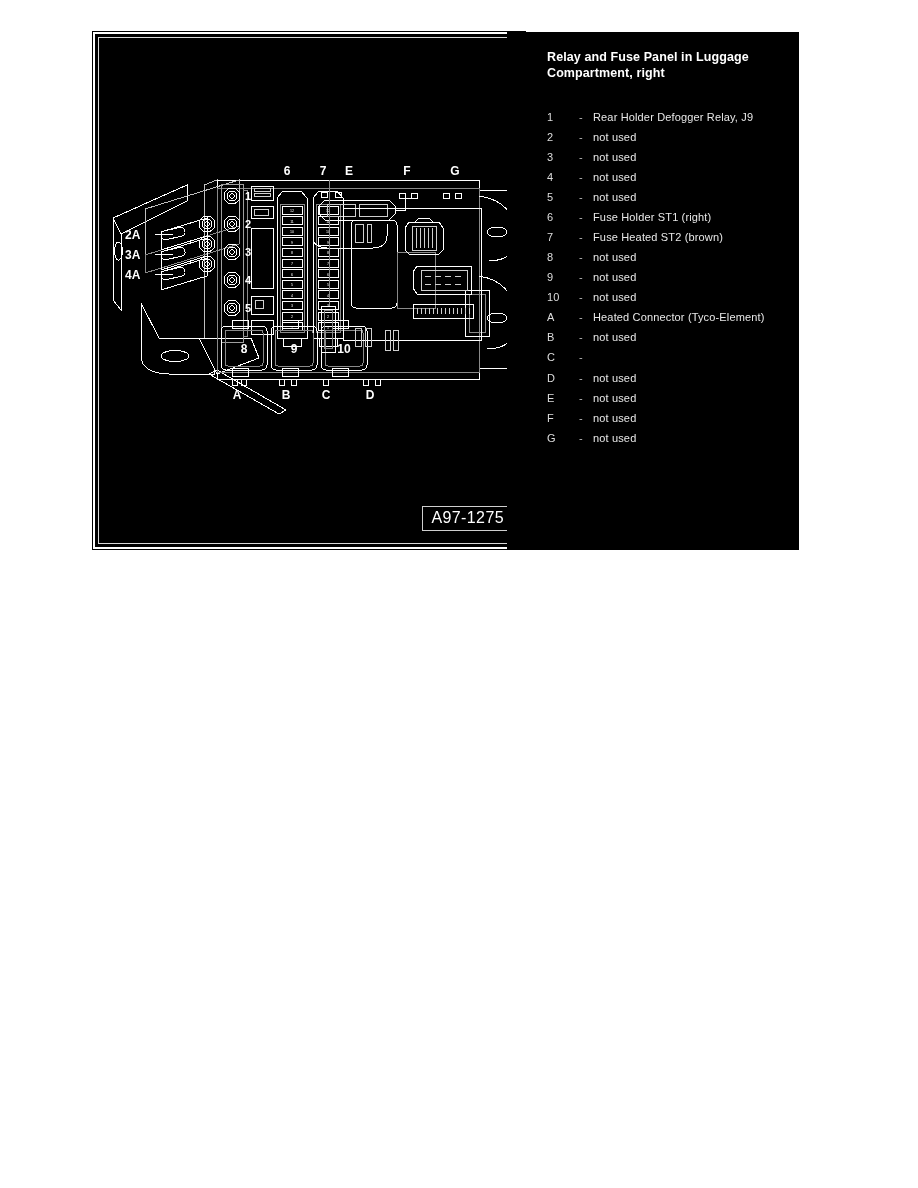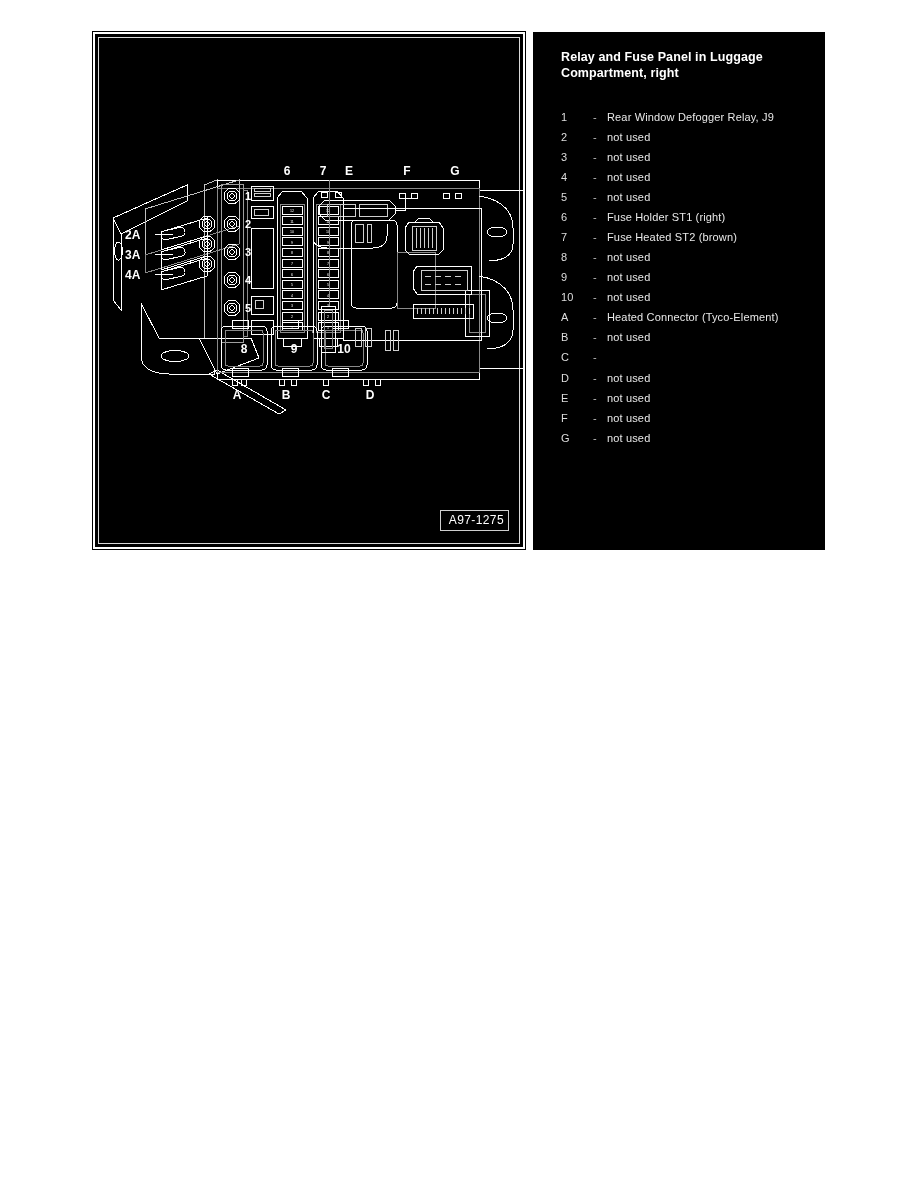--- a/index.html
+++ b/index.html
@@ -49,37 +49,37 @@
   }
   #diagram-svg { display: block; }
 
   
   #figure-code {
     position: absolute;
     right: 10px;
     bottom: 12px;
     border: 1px solid #cfcfcf;
     color: #ffffff;
-    font-size: 12px;
+    font-size: 16px;
     letter-spacing: 0.4px;
     padding: 2px 4px 3px 8px;
     background: #000000;
     font-family: "Liberation Sans", sans-serif;
   }
 
   
   #legend-panel {
     position: absolute;
-    left: 533px;
+    left: 507px;
     top: 32px;
     width: 292px;
     height: 518px;
     background: #000000;
     color: #ffffff;
-    padding: 18px 10px 0 28px;
+    padding: 18px 10px 0 40px;
   }
 
   #legend-title {
     font-size: 12.5px;
     font-weight: bold;
     line-height: 1.25;
     color: #ffffff;
     width: 235px;
     letter-spacing: 0.1px;
     margin: 0 0 0 0;
@@ -393,21 +393,21 @@
       <div id="figure-code">A97-1275</div>
     </div>
   </div>
 
   <div id="legend-panel">
     <h1 id="legend-title">Relay and Fuse Panel in Luggage Compartment, right</h1>
     <div id="legend-list">
         <div class="legend-row">
           <span class="legend-key">1</span>
           <span class="legend-dash">-</span>
-          <span class="legend-desc">Rear Window Defogger Relay, J9</span>
+          <span class="legend-desc">Rear Holder Defogger Relay, J9</span>
         </div>
         <div class="legend-row">
           <span class="legend-key">2</span>
           <span class="legend-dash">-</span>
           <span class="legend-desc">not used</span>
         </div>
         <div class="legend-row">
           <span class="legend-key">3</span>
           <span class="legend-dash">-</span>
           <span class="legend-desc">not used</span>

